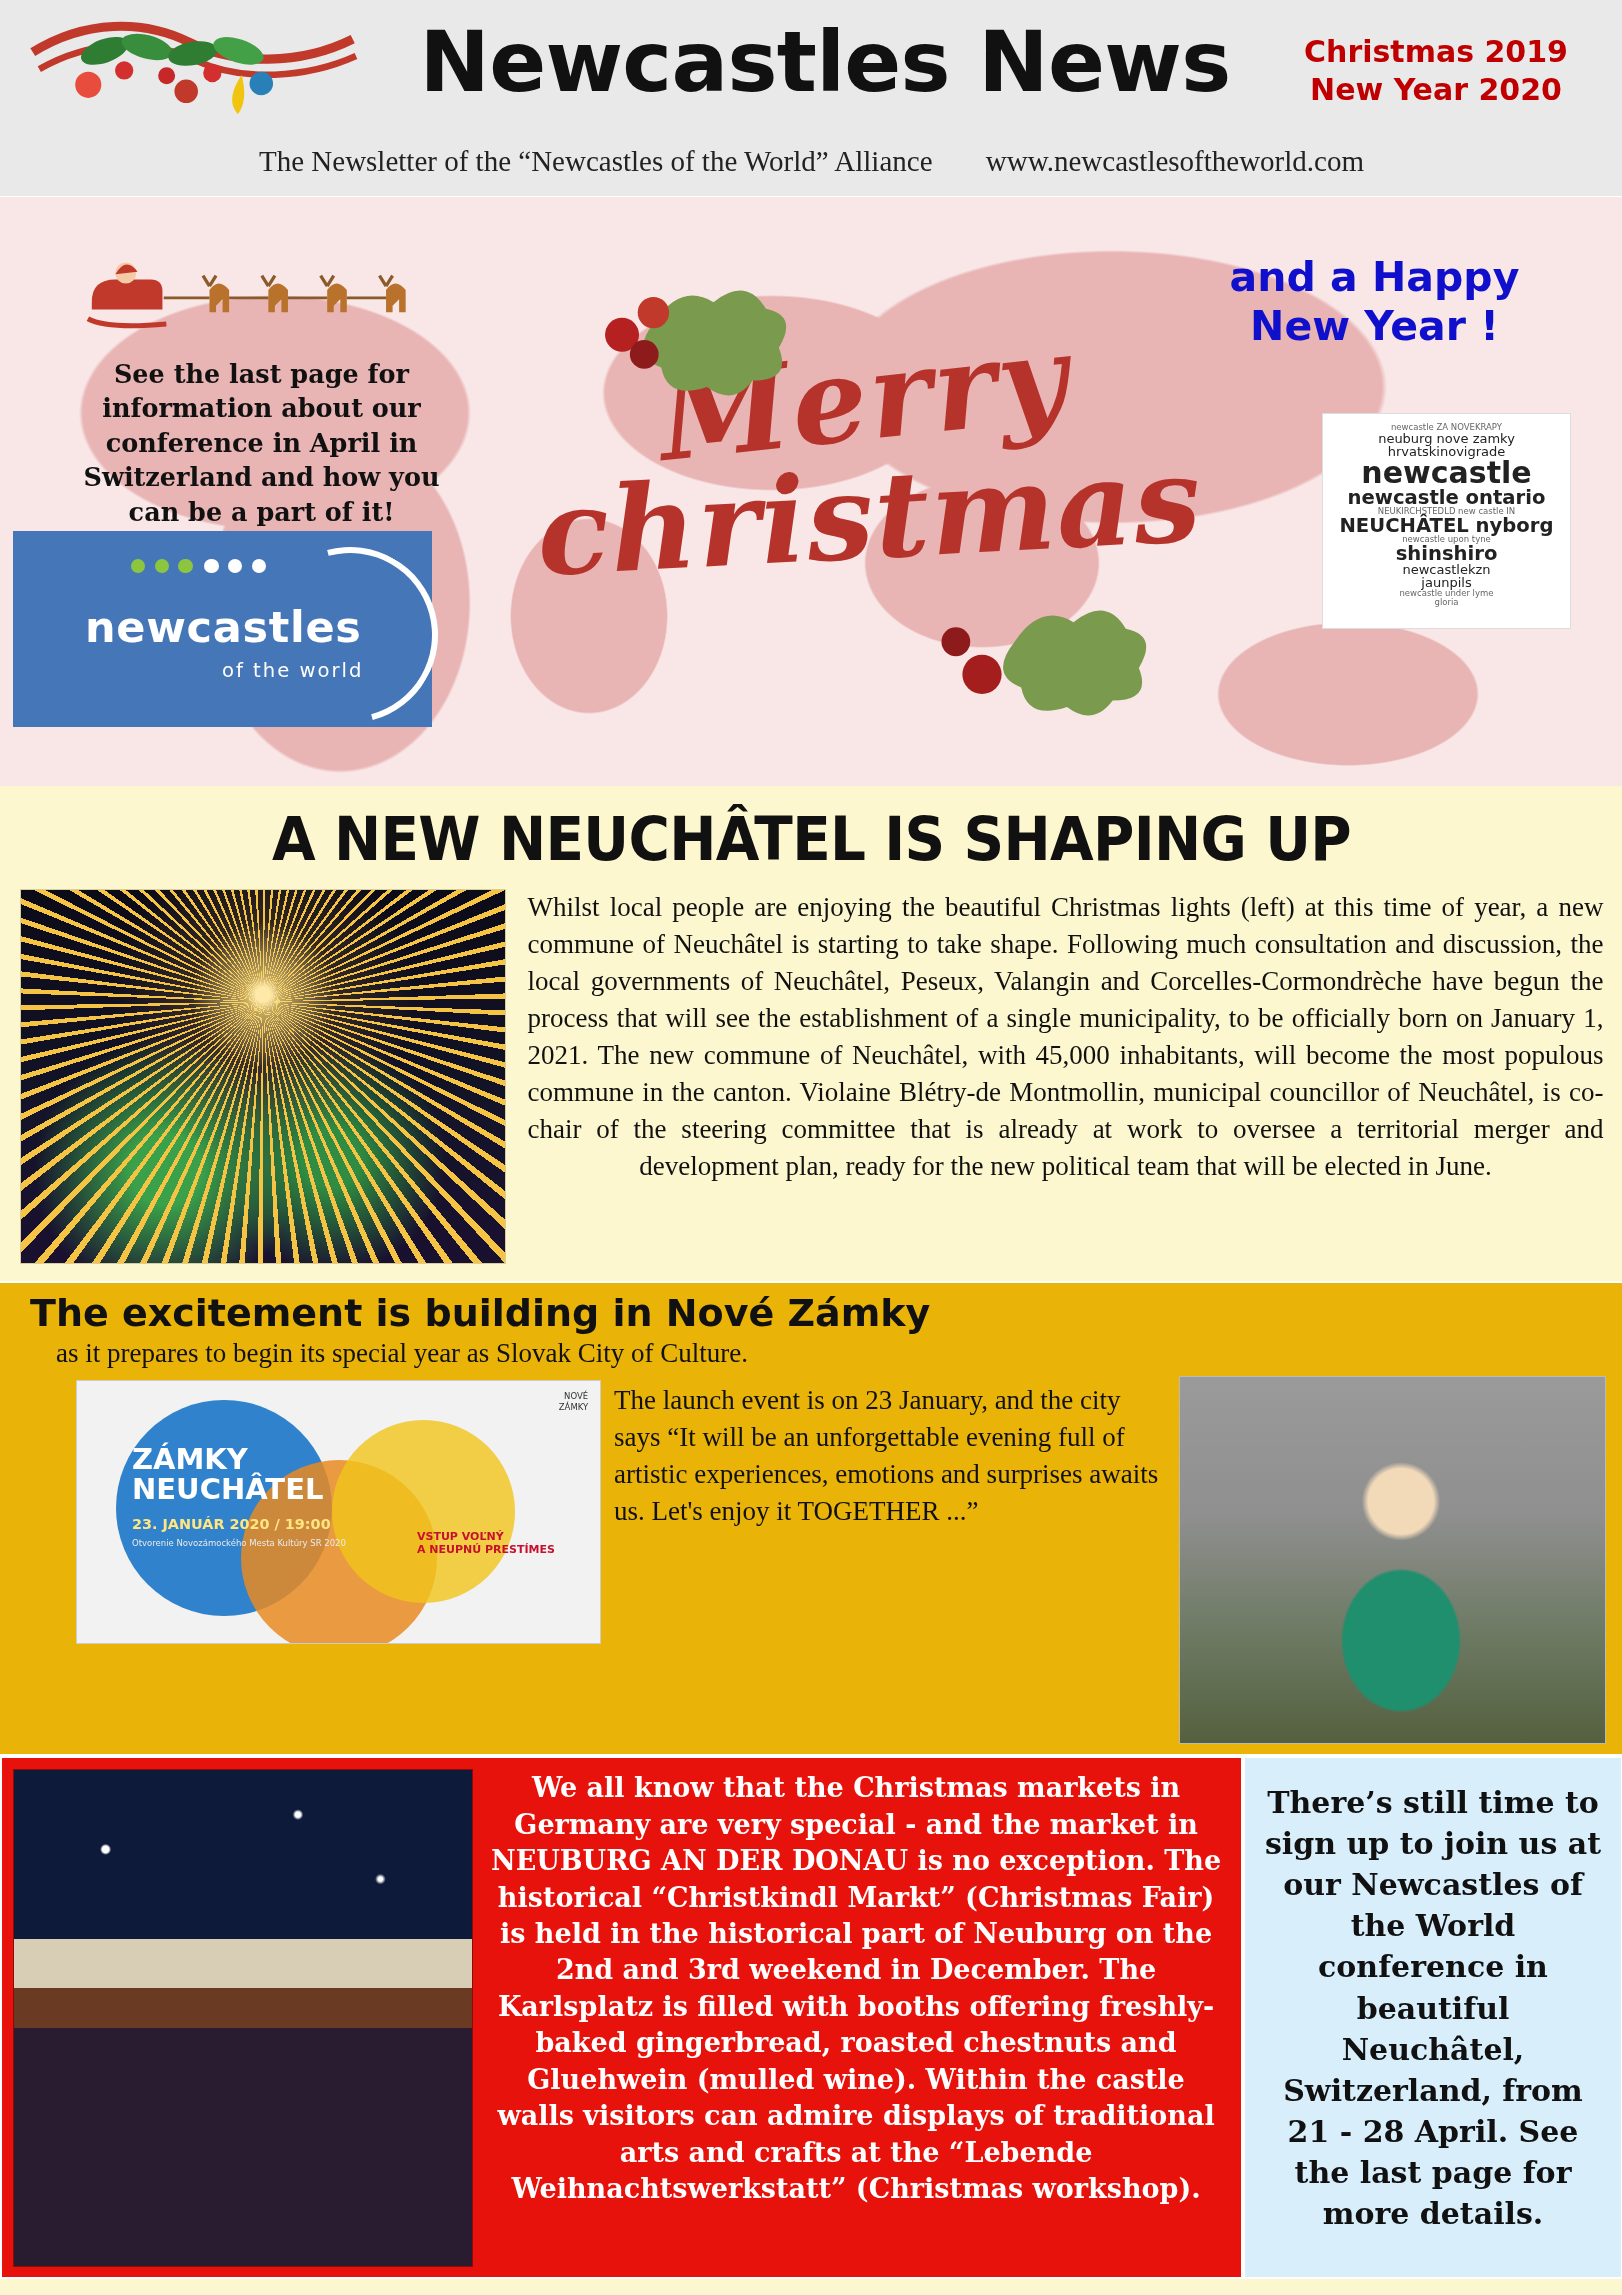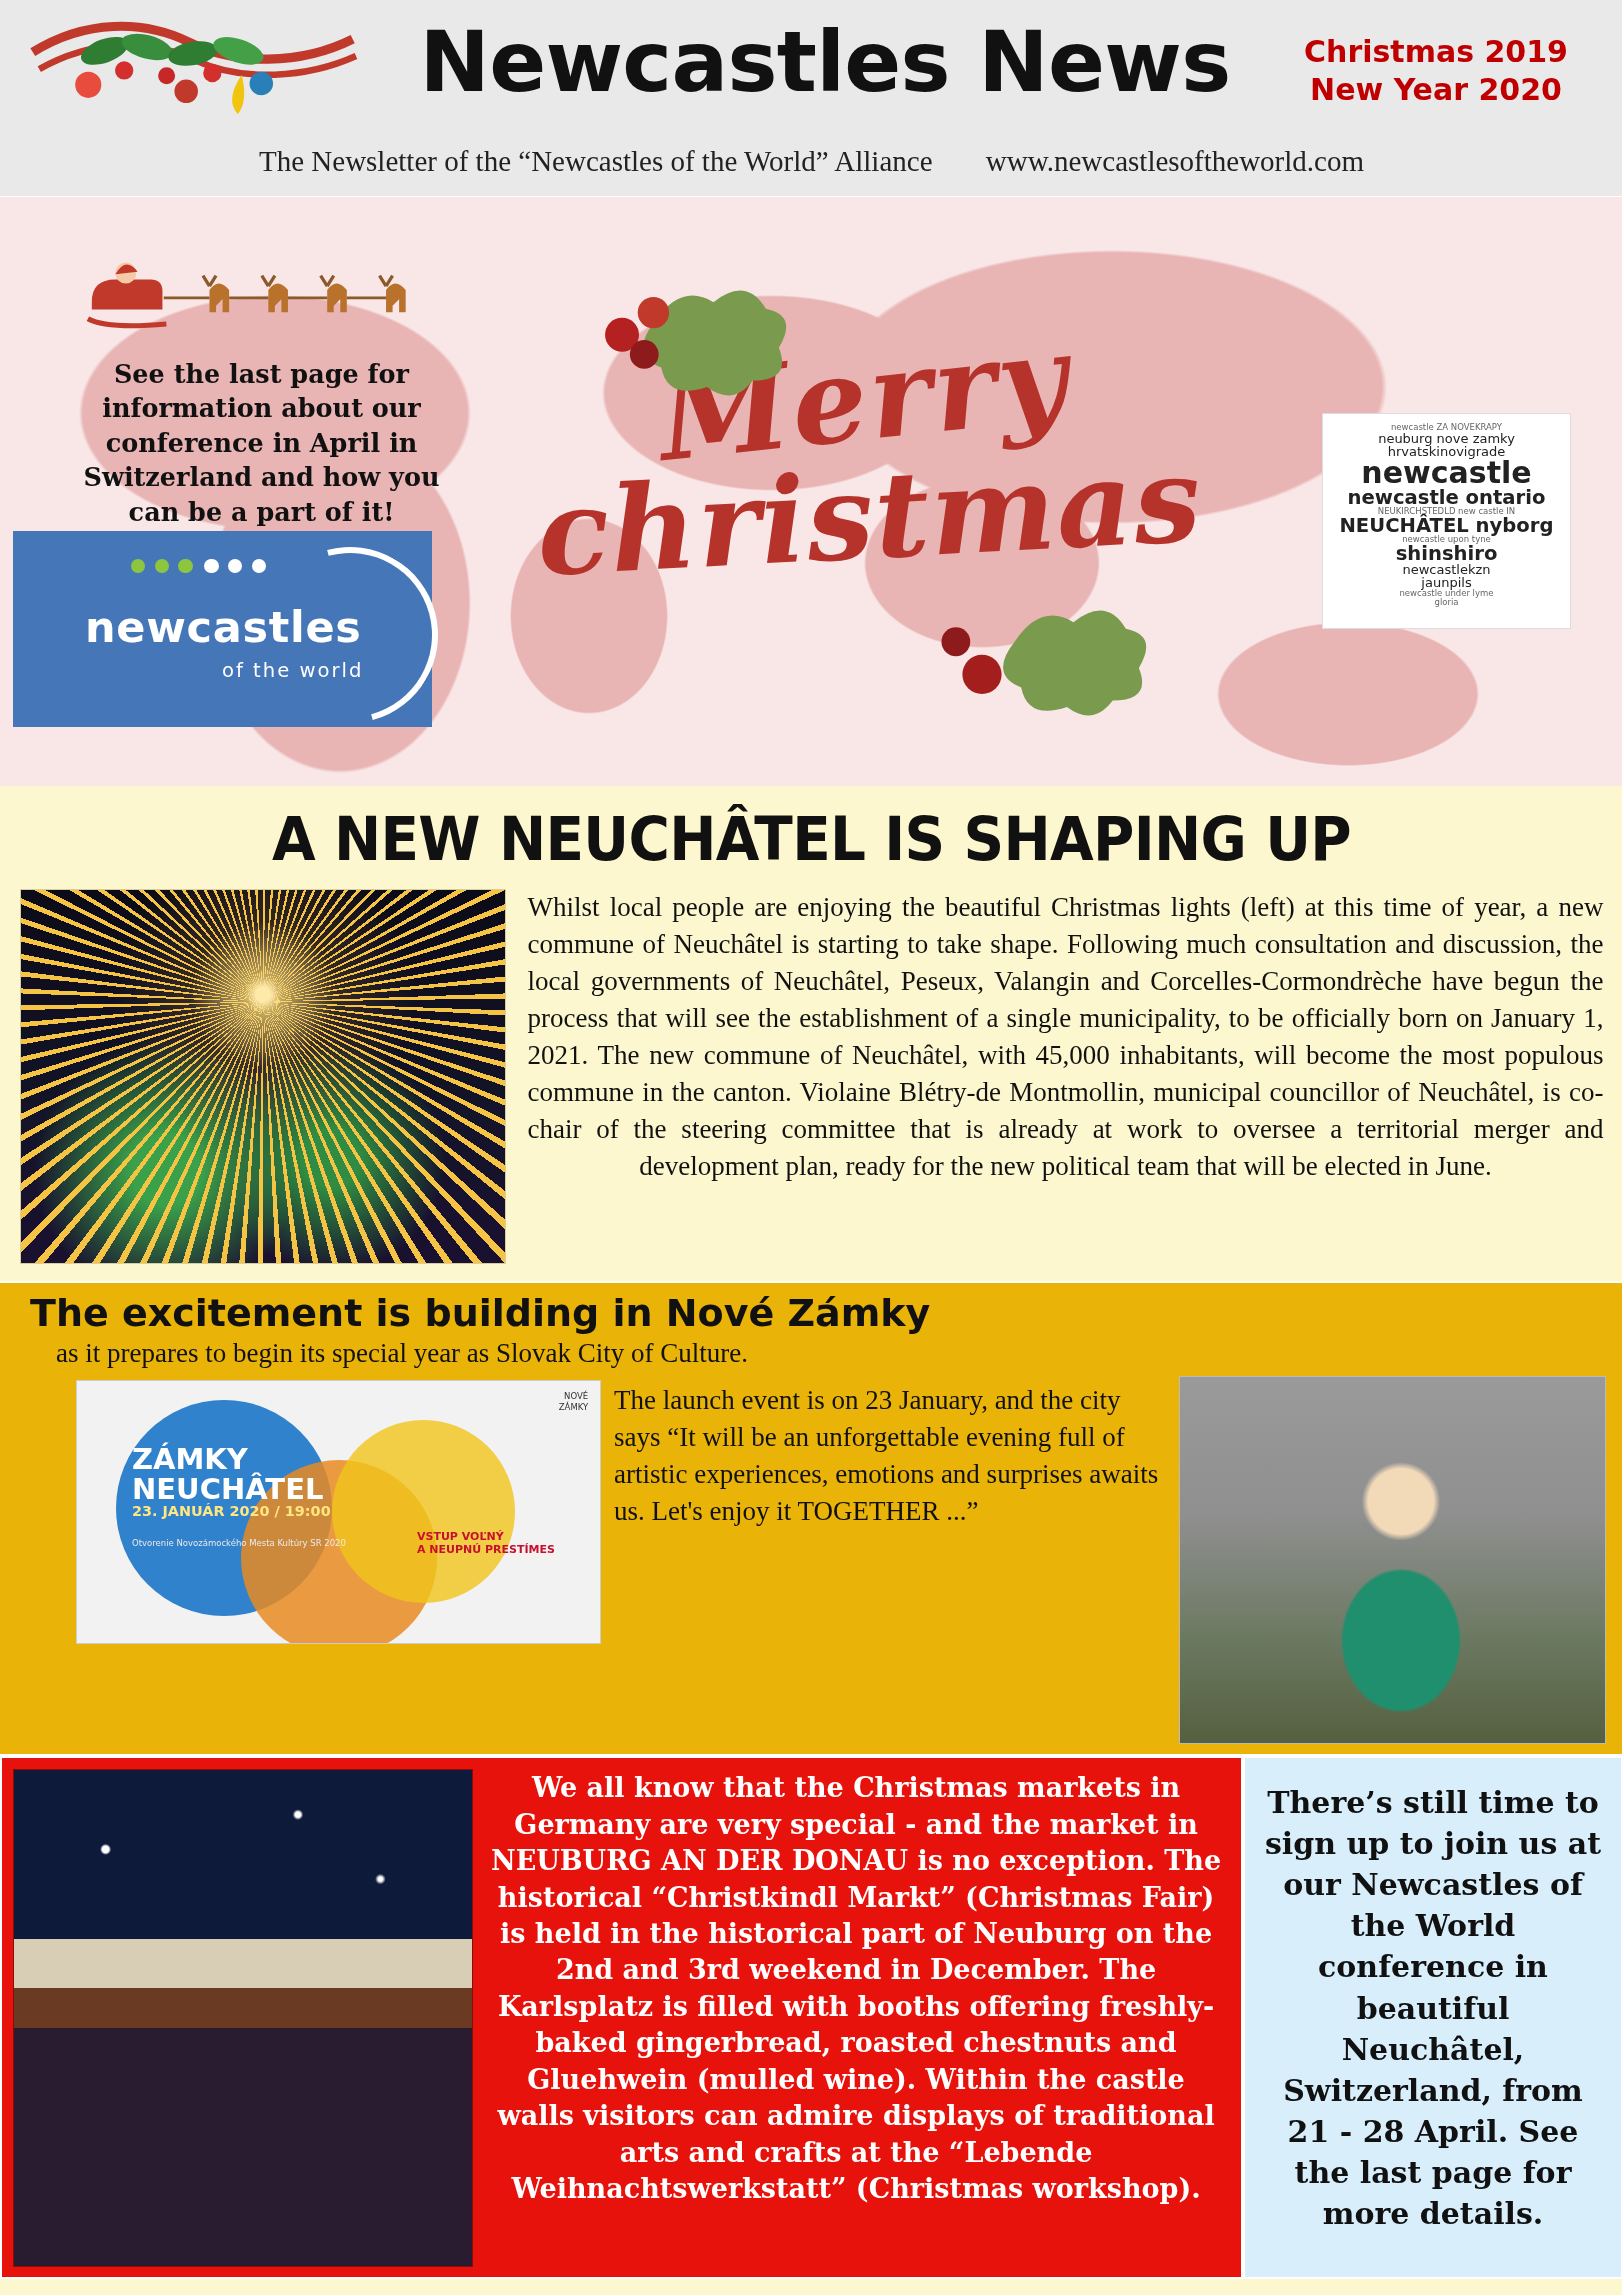--- a/index.html
+++ b/index.html
@@ -297,21 +297,21 @@
     position: absolute; left: 255px; top: 39px;
     width: 183px; height: 183px; border-radius: 50%;
     background: #f0c419; opacity: 0.8;
   }
   .poster-title {
     position: absolute; left: 55px; top: 63px;
     font-family: "DejaVu Sans", sans-serif;
     font-weight: bold; font-size: 29px; color: #fff; line-height: 1.05;
   }
   .poster-date {
-    position: absolute; left: 55px; top: 122px;
+    position: absolute; left: 55px; top: 135px;
     font-family: "DejaVu Sans", sans-serif;
     font-weight: bold; font-size: 14.4px; color: #ffe680;
   }
   .poster-small {
     position: absolute; left: 55px; top: 157px;
     font-family: "DejaVu Sans", sans-serif;
     font-size: 8.5px; color: #eaeaea; line-height: 1.3;
   }
   .poster-free {
     position: absolute; left: 340px; top: 149px;
@@ -472,20 +472,24 @@
       <circle cx="70" cy="90" r="26" fill="#b52020"></circle>
       <circle cx="118" cy="56" r="24" fill="#c0392b"></circle>
       <circle cx="104" cy="120" r="22" fill="#8e1b1b"></circle>
     </svg>
     <svg style="position:absolute;left:936px;top:399px;width:275px;height:183px" viewBox="0 0 420 280">
       <path d="M120 70 q40 -60 90 -30 q50 -40 80 10 q50 10 20 60 q20 50 -40 50 q-30 40 -70 10 q-60 20 -70 -30 q-50 -20 -10 -70 z" fill="#7a9a4e"></path>
       <circle cx="70" cy="120" r="30" fill="#a51e1e"></circle>
       <circle cx="30" cy="70" r="22" fill="#8e1b1b"></circle>
     </svg>
 
+    <div class="happy-new">
+      <div>and a Happy</div>
+      <div>New Year !</div>
+    </div>
 
     <div class="wordcloud">
       <div class="wc-line wc-xs">newcastle ZA                    NOVEKRAPY</div>
       <div class="wc-line wc-s">neuburg nove zamky  hrvatskinovigrade</div>
       <div class="wc-line wc-l">newcastle</div>
       <div class="wc-line wc-m">newcastle ontario</div>
       <div class="wc-line wc-xs">NEUKIRCHSTEDLD        new castle IN</div>
       <div class="wc-line wc-m">NEUCHÂTEL   nyborg</div>
       <div class="wc-line wc-xs">newcastle upon tyne</div>
       <div class="wc-line wc-m">shinshiro</div>

